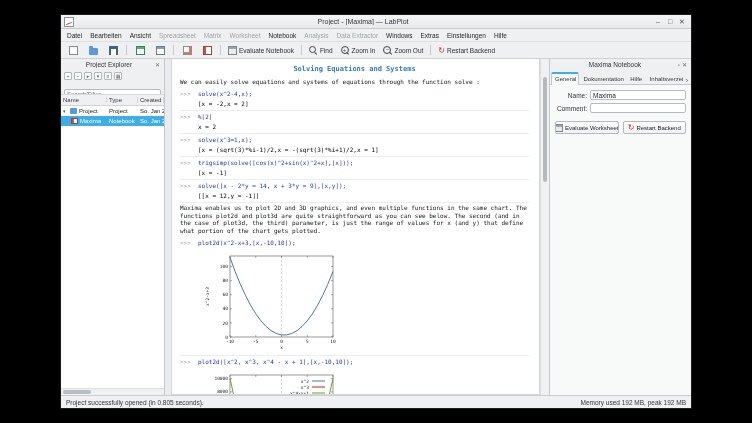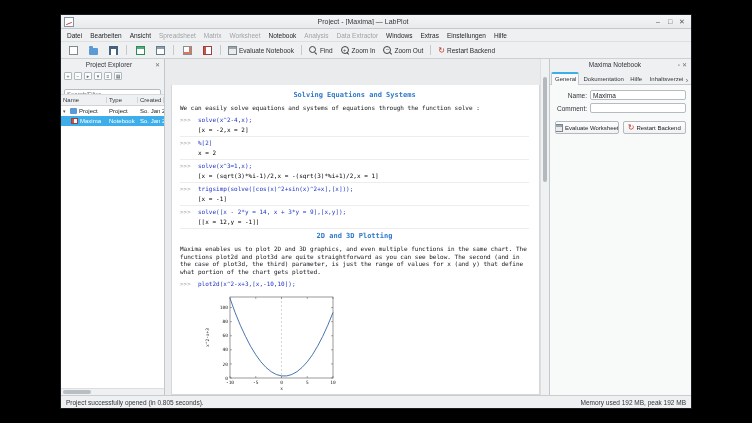--- a/index.html
+++ b/index.html
@@ -80,21 +80,21 @@
   .fic-folder::before{content:"";position:absolute;top:-2px;left:0;width:3px;height:2px;background:#5b9bd5;border-radius:1px 1px 0 0;}
   .fic-nb{background:#fff;border:1px solid #a33c3c;}
   .fic-nb::before{content:"";position:absolute;left:0;top:0;bottom:0;width:1.5px;background:#c0564d;}
   .pe-hscroll{height:6px;flex:0 0 auto;position:relative;background:#eff0f1;border-top:1px solid #dcdfe1;}
   .pe-hthumb{position:absolute;left:2px;top:1px;width:28px;height:3.5px;border-radius:2px;background:#b9bec2;}
 
   
   .center{flex:1;display:flex;min-width:0;background:#e9ebec;}
   .nb-page{flex:1;min-width:0;background:#fff;border:1px solid #d5d8da;border-top:none;margin-left:6px;
            overflow:hidden;padding:3px 10px 0 8px;box-sizing:border-box;
-           font-family:"DejaVu Sans Mono",monospace;font-size:6px;color:#14171a;line-height:1.25;margin-top:26px;}
+           font-family:"DejaVu Sans Mono",monospace;font-size:6px;color:#14171a;line-height:1.25;}
   .nb-scroll{width:8px;flex:0 0 auto;background:#f0f1f2;border-left:1px solid #dcdee0;position:relative;}
   .nb-thumb{position:absolute;left:1.5px;top:18px;width:4px;height:105px;border-radius:2px;background:#b4b9bd;}
   .nb-h{color:#2e79c9;font-weight:bold;text-align:center;font-size:7px;margin:3px 0 4px;}
   .nb-p{margin:1px 0 3px;}
   .nb-cell{border-bottom:1px solid #ededee;padding:2px 0;}
   .nb-line{display:flex;gap:4px;align-items:baseline;}
   .nb-prompt{color:#98a0a6;width:14px;flex:0 0 auto;}
   .nb-code{color:#1f36c7;white-space:nowrap;overflow:hidden;}
   .nb-result{margin:2px 0 1px 18px;color:#000;white-space:nowrap;overflow:hidden;}
   .nb-plot{margin:3px 0 2px 24px;}
@@ -287,21 +287,20 @@
           </div>
 
           <div class="nb-cell">
             <div class="nb-line">
               <span class="nb-prompt">&gt;&gt;&gt;</span>
               <span class="nb-code">solve([x - 2*y = 14, x + 3*y = 9],[x,y]);</span>
             </div>
             <div class="nb-result">[[x = 12,y = -1]]</div>
           </div>
 
-          <div class="nb-h">2D and 3D Plotting</div>
           <div class="nb-p">Maxima enables us to plot 2D and 3D graphics, and even multiple functions in the same chart. The functions plot2d and plot3d are quite straightforward as you can see below. The second (and in the case of plot3d, the third) parameter, is just the range of values for x (and y) that define what portion of the chart gets plotted.</div>
 
           <div class="nb-cell">
             <div class="nb-line">
               <span class="nb-prompt">&gt;&gt;&gt;</span>
               <span class="nb-code">plot2d(x^2-x+3,[x,-10,10]);</span>
             </div>
             <div class="nb-plot"><svg width="136" height="100" viewBox="0 0 136 100" xmlns="http://www.w3.org/2000/svg">
                   <rect x="26" y="6" width="103" height="81" fill="#fff" stroke="#555" stroke-width="0.6"></rect>
                   <line x1="77.5" y1="6" x2="77.5" y2="87" stroke="#aaa" stroke-width="0.5" stroke-dasharray="2 2"></line>

